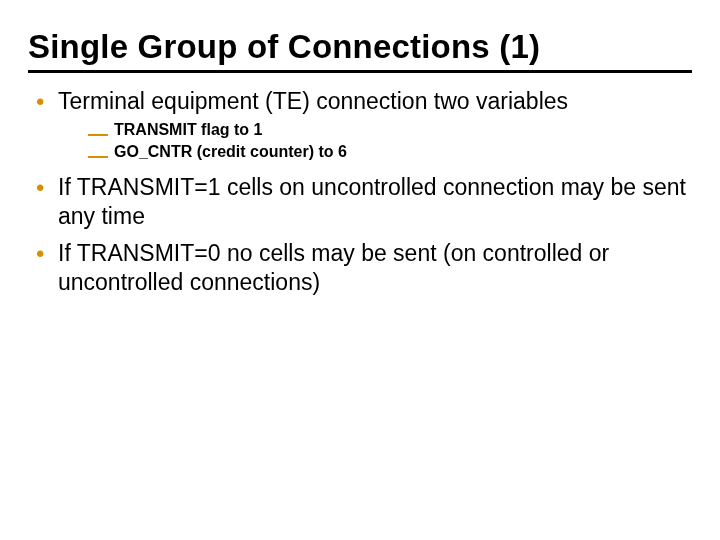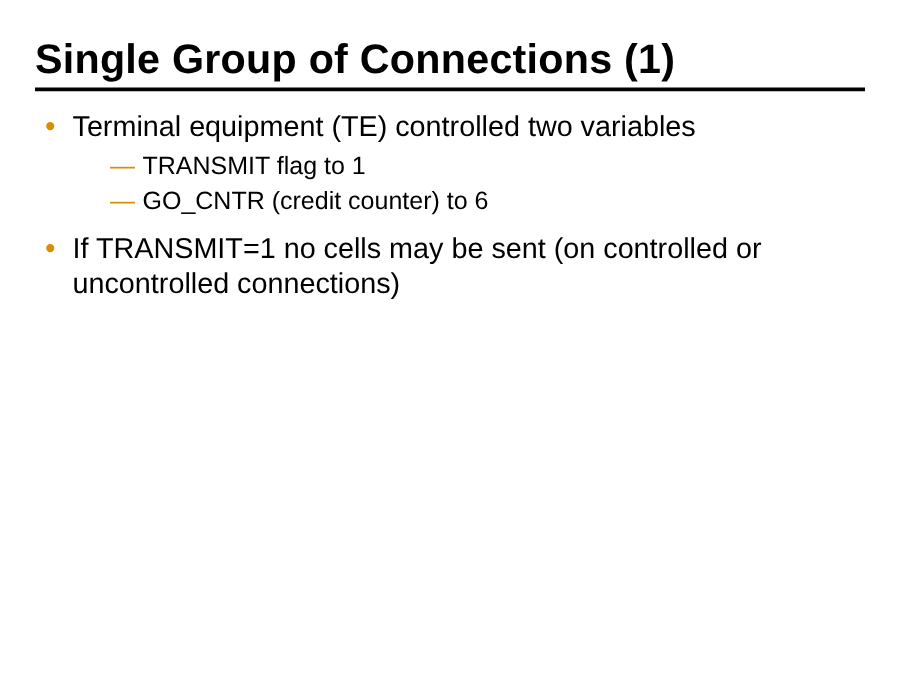--- a/index.html
+++ b/index.html
@@ -53,25 +53,25 @@
     line-height: 1.25;
   }
   ul.sub {
     list-style: none;
     margin: 4px 0 10px 0;
     padding: 0;
   }
   ul.sub > li {
     position: relative;
     padding-left: 56px;
-    font-size: 20px;
+    font-size: 16px;
     line-height: 1.3;
     margin-bottom: 2px;
     font-family: Verdana, Geneva, sans-serif;
-    font-weight: 400;
+    font-weight: 700;
   }
   ul.sub > li::before {
     content: "—";
     position: absolute;
     left: 30px;
     top: 0;
     color: #d98e00;
     font-size: 20px;
     line-height: 1.3;
   }
@@ -81,24 +81,25 @@
 </style>
 </head>
 <body>
 
 <div class="slide">
   <h1 class="title">Single Group of Connections (1)</h1>
   <div class="rule"></div>
 
   <ul class="bullets">
     <li>
-      <span>Terminal equipment (TE) controlled two variables</span>
+      <span>Terminal equipment (TE) connection two variables</span>
       <ul class="sub">
         <li><span>TRANSMIT flag to 1</span></li>
         <li><span>GO_CNTR (credit counter) to 6</span></li>
       </ul>
     </li>
   </ul>
 
   <ul class="bullets group2">
-    <li><span>If TRANSMIT=1 no cells may be sent (on controlled or uncontrolled connections)</span></li>
+    <li><span>If TRANSMIT=1 cells on uncontrolled connection may be sent any time</span></li>
+    <li><span>If TRANSMIT=0 no cells may be sent (on controlled or uncontrolled connections)</span></li>
   </ul>
 </div>
 
 </body></html>

